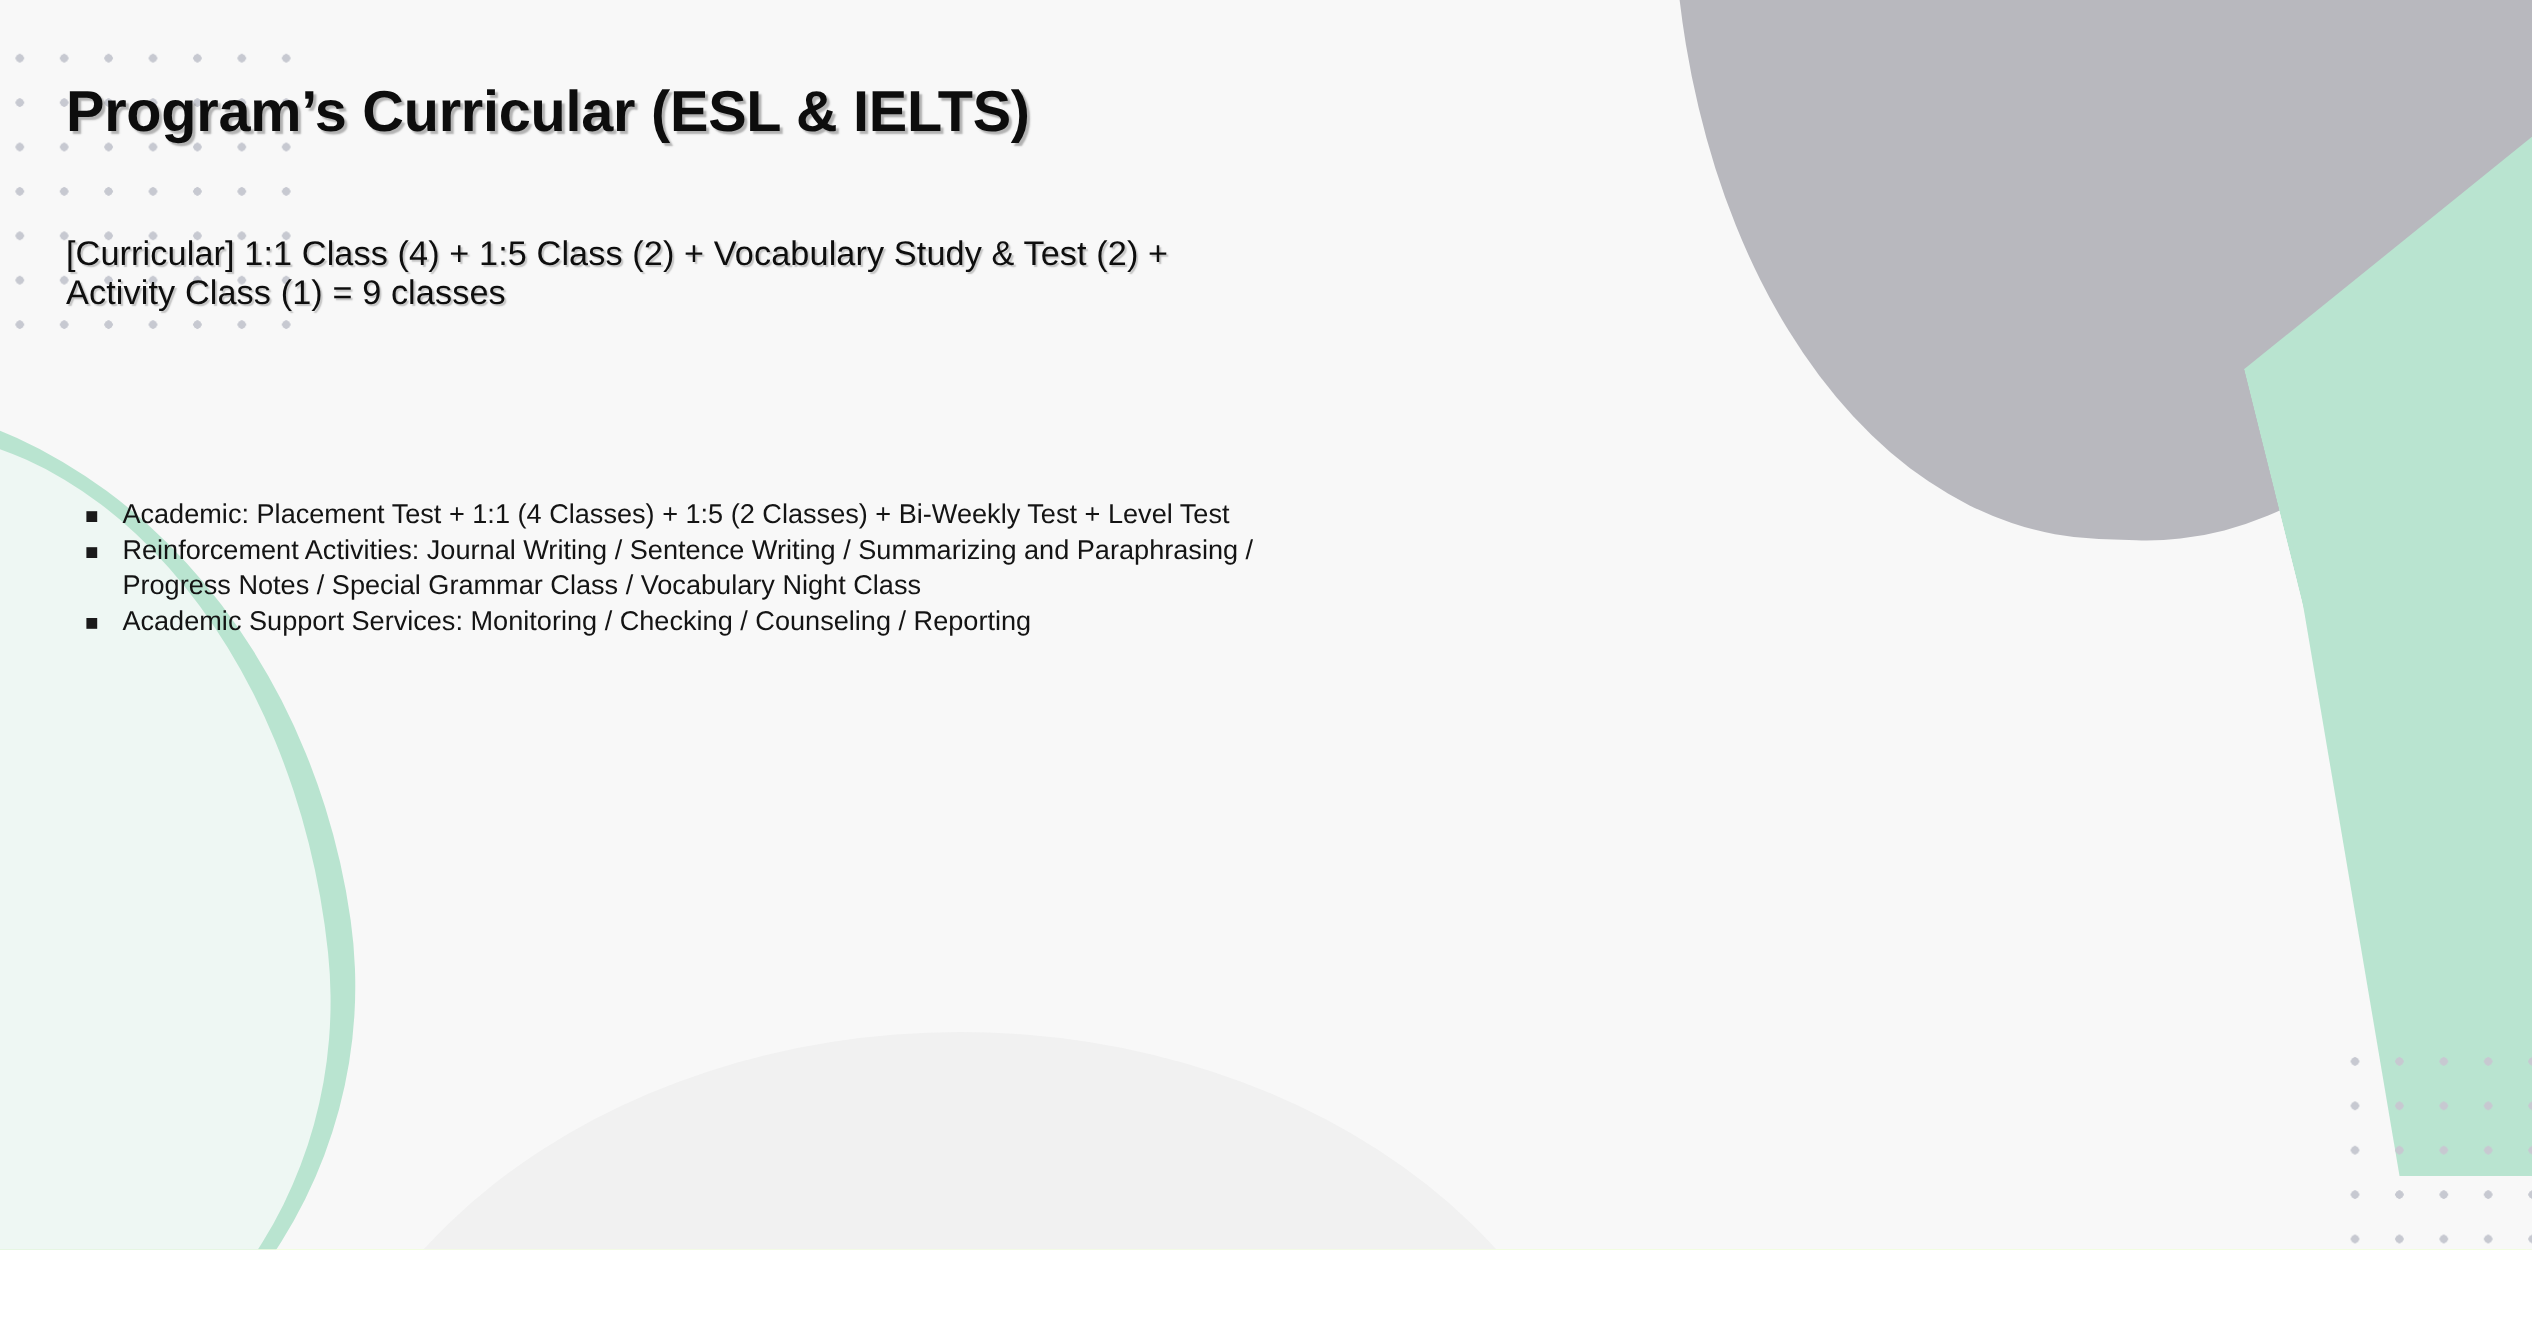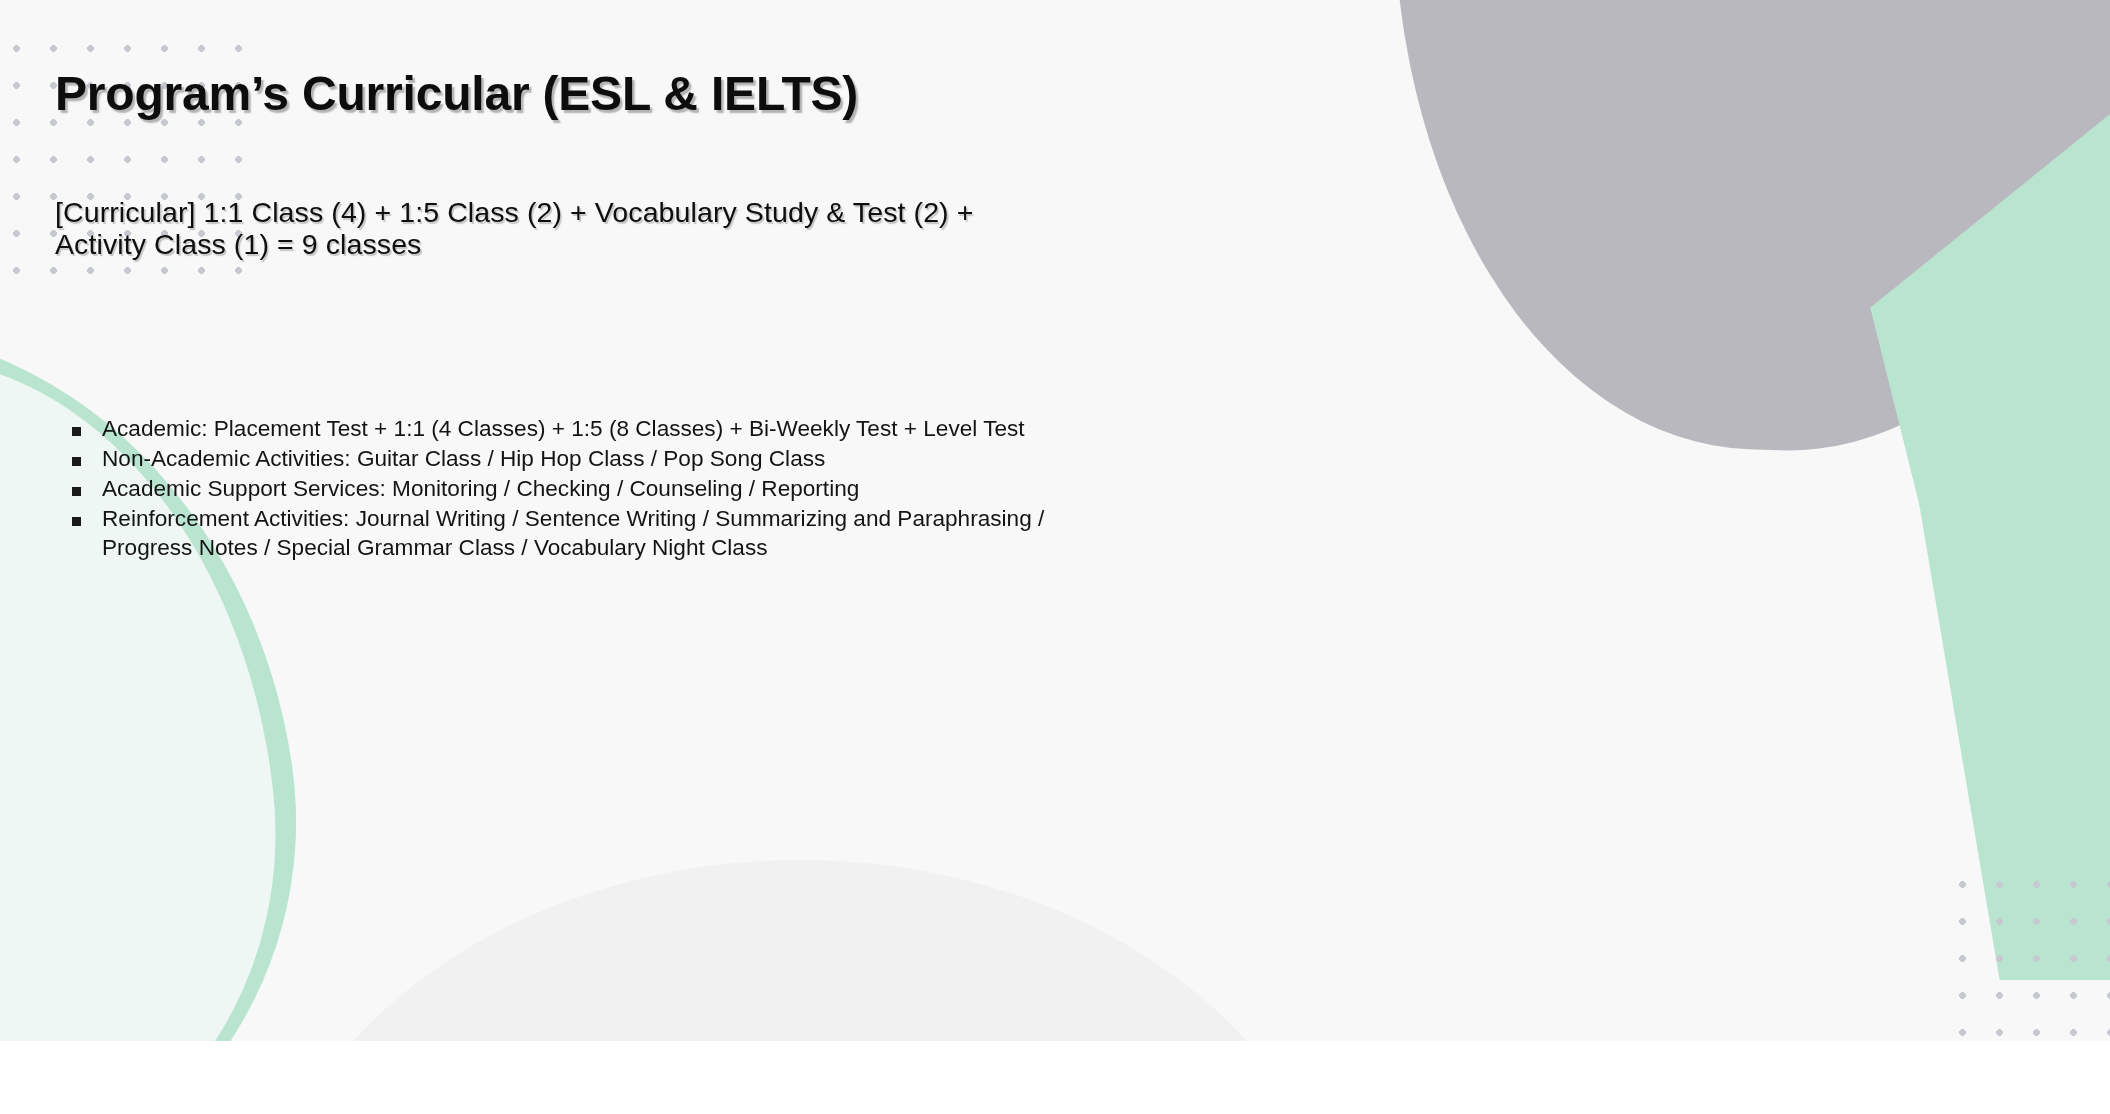--- a/index.html
+++ b/index.html
@@ -120,36 +120,32 @@
   <div id="left-col">
 
     <div id="page-title">Program’s Curricular (ESL &amp; IELTS)</div>
 
     <div id="curricular-line">[Curricular] 1:1 Class (4) + 1:5 Class (2) + Vocabulary Study &amp; Test (2) + Activity Class (1) = 9 classes</div>
 
     <div id="bullet-list">
 
       <div class="bullet-row">
         <div class="bullet-mark"><span></span></div>
-        <div class="bullet-body"><b>Academic</b><span>: </span><span>Placement Test + 1:1 (4 Classes) + 1:5 (8 Classes) + Bi-Weekly Test + Level Test</span></div>
+        <div class="bullet-body"><b>Academic</b><span>: </span><span>Placement Test + 1:1 (4 Classes) + 1:5 (2 Classes) + Bi-Weekly Test + Level Test</span></div>
       </div>
+
 
       <div class="bullet-row">
         <div class="bullet-mark"><span></span></div>
-        <div class="bullet-body"><b>Non-Academic Activities</b><span>: </span><span>Guitar Class / Hip Hop Class / Pop Song Class</span></div>
+        <div class="bullet-body"><b>Reinforcement Activities</b><span>: </span><span>Journal Writing / Sentence Writing / Summarizing and Paraphrasing / Progress Notes / Special Grammar Class / Vocabulary Night Class</span></div>
       </div>
 
       <div class="bullet-row">
         <div class="bullet-mark"><span></span></div>
         <div class="bullet-body"><b>Academic Support Services</b><span>: </span><span>Monitoring / Checking / Counseling / Reporting</span></div>
-      </div>
-
-      <div class="bullet-row">
-        <div class="bullet-mark"><span></span></div>
-        <div class="bullet-body"><b>Reinforcement Activities</b><span>: </span><span>Journal Writing / Sentence Writing / Summarizing and Paraphrasing / Progress Notes / Special Grammar Class / Vocabulary Night Class</span></div>
       </div>
 
     </div>
   </div>
 
   <div id="right-panel">
 
     
 
     

